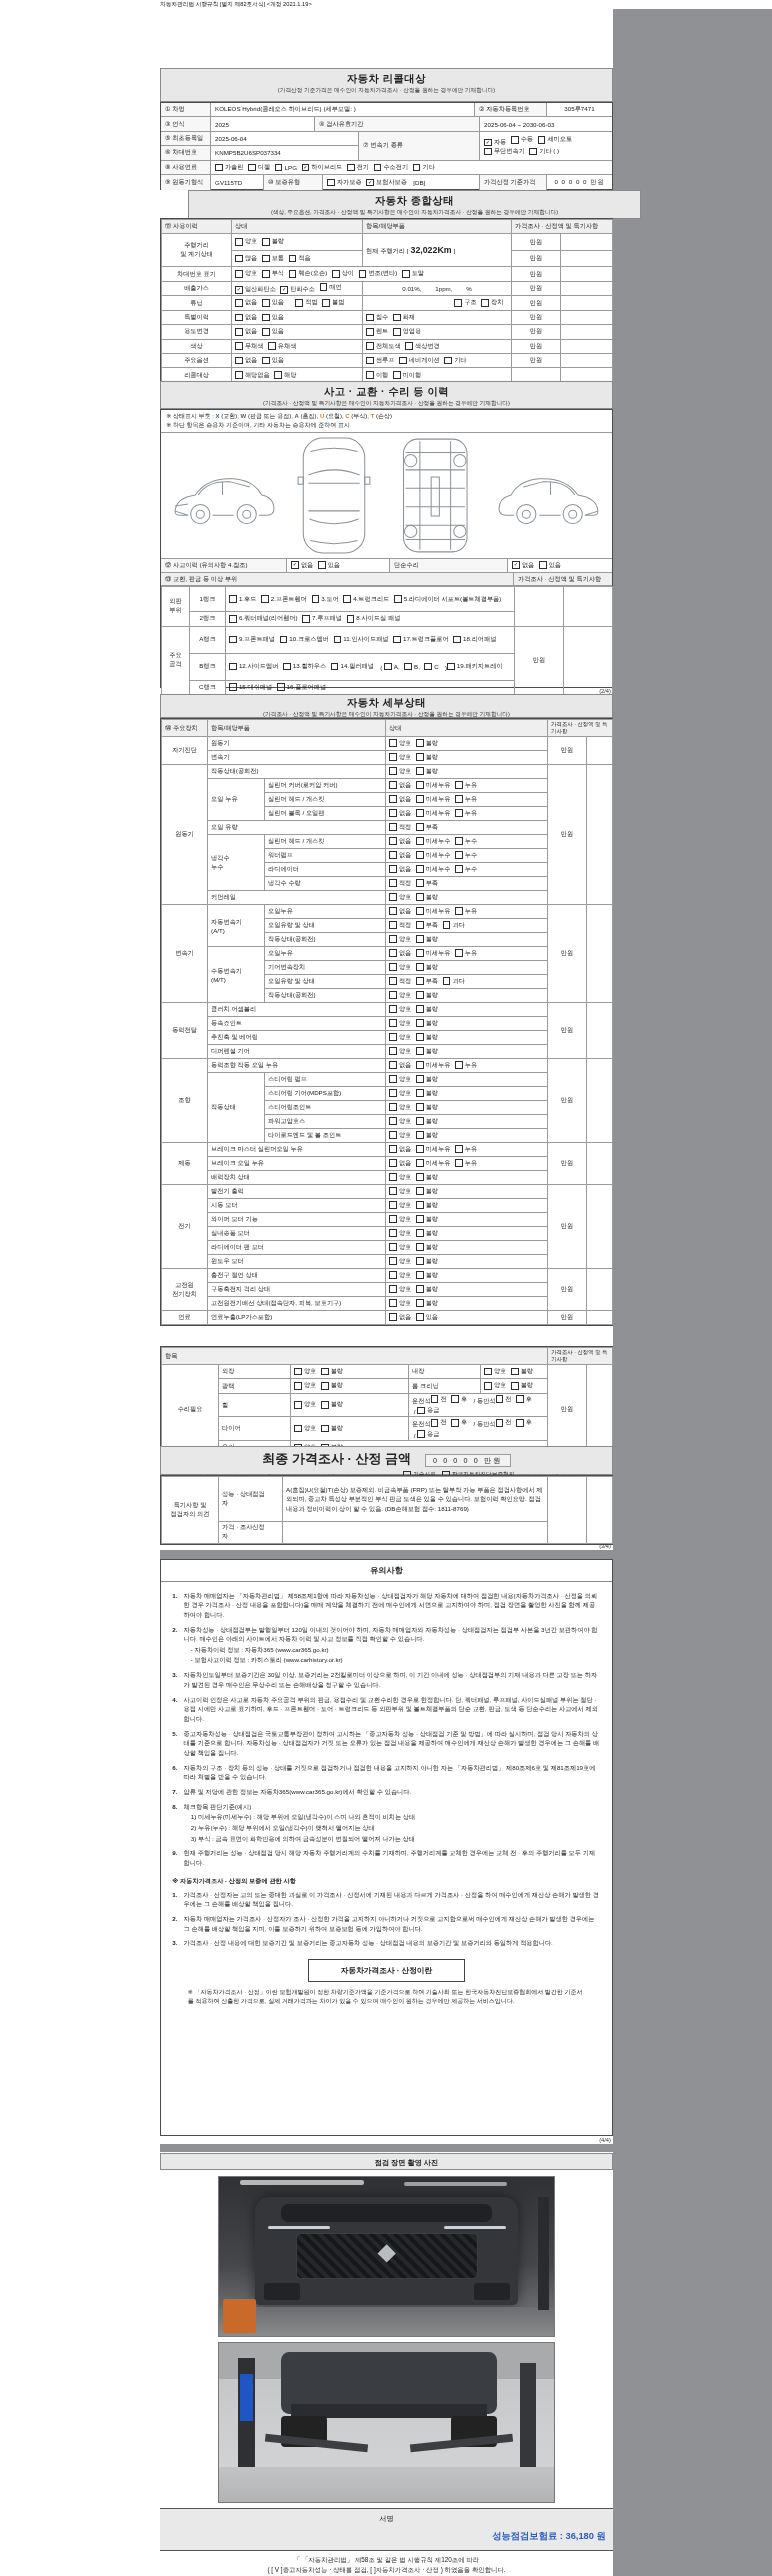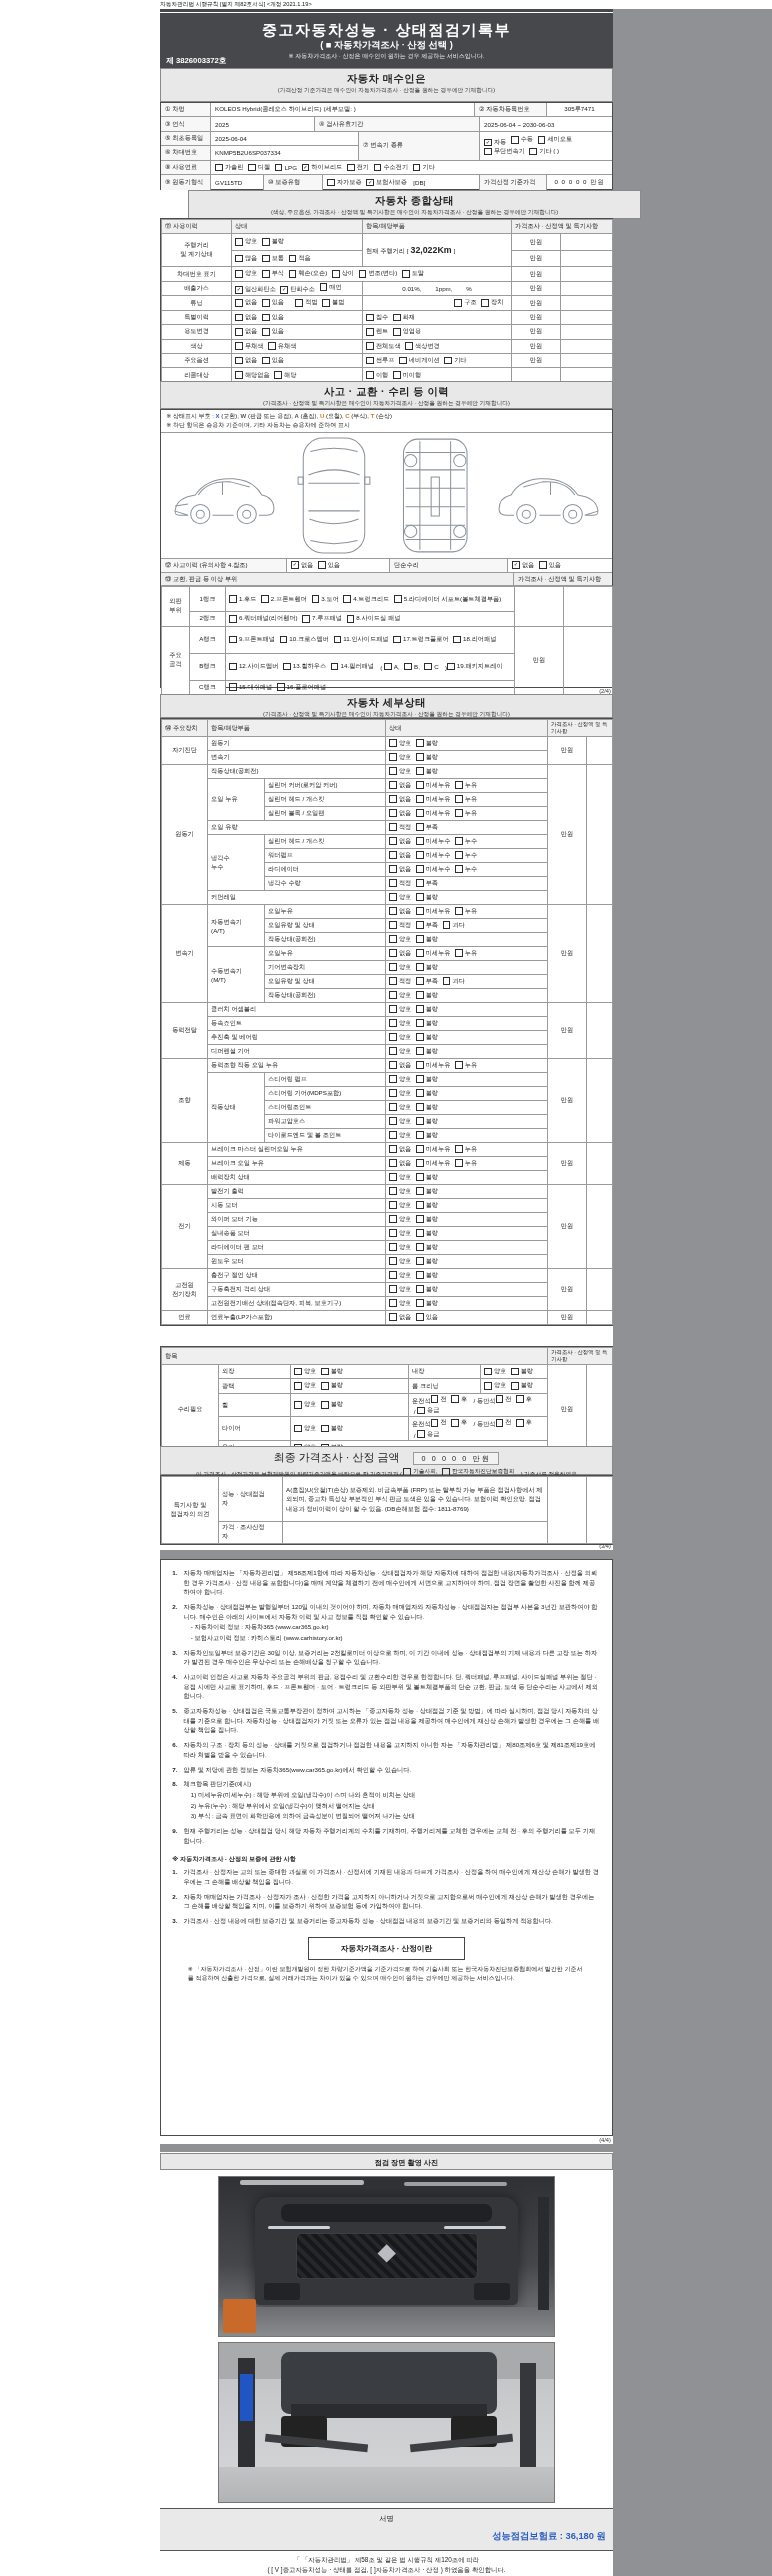--- a/index.html
+++ b/index.html
@@ -75,30 +75,23 @@
 <body>
 
 <div class="abs" id="right-gray"></div>
 <div class="abs page-gap" style="top:1550px;height:9.3px;"></div>
 <div class="abs page-gap" style="top:2144px;height:8.2px;"></div>
 
 <div class="abs" id="doc">
 
   <div class="abs" id="statute">자동차관리법 시행규칙 [별지 제82호서식] &lt;개정 2021.1.19&gt;</div>
 
-  <div class="abs" id="titleband">
-    <div class="thinline"></div>
-    <div id="main-title">중고자동차성능 · 상태점검기록부</div>
-    <div id="main-sub">( ■ 자동차가격조사 · 산정 선택 )</div>
-    <div id="main-note">※ 자동차가격조사 · 산정은 매수인이 원하는 경우 제공하는 서비스입니다.</div>
-    <div id="doc-number">제 3826003372호</div>
-  </div>
 
   <div class="abs sec-head" style="top:68px;left:0;width:453px;height:34px;">
-    <div class="sec-title">자동차 매수인은</div>
+    <div class="sec-title">자동차 리콜대상</div>
     <div class="sec-sub">(가격산정 기준가격은 매수인이 자동차가격조사 · 산정을 원하는 경우에만 기재합니다)</div>
   </div>
   <div class="abs tbl-wrap" style="top:102px;left:0;width:453px;height:88px;">
     <div class="rowflex" style="height:14.4px;">
       <div class="c lab" style="width:50px;">① 차명</div>
       <div class="c" style="width:264px;">KOLEOS Hybrid(콜레오스 하이브리드) (세부모델: )</div>
       <div class="c lab" style="width:72px;">② 자동차등록번호</div>
       <div class="c last center" style="width:65px;">305루7471</div>
     </div>
     <div class="rowflex" style="height:14.4px;">
@@ -1261,21 +1254,21 @@
               </span><span class="mt"> )</span></td>
         <td></td>
             <td></td>
       </tr>
     </tbody>
       </table>
   </div>
 
   <div class="abs sec-head" style="top:1446px;left:0;width:453px;height:29px;">
     <div style="margin-top:3.1px;">
-      <span style="font-size:11px;font-weight:normal;margin-right:12px;">최종 가격조사 · 산정 금액</span>
+      <span style="font-size:13px;font-weight:bold;margin-right:12px;">최종 가격조사 · 산정 금액</span>
       <span class="unit-box">0 0 0 0 0 만원</span>
     </div>
     <div style="font-size:5.7px;margin-top:3.1px;"><span class="mt">이 가격조사 · 산정가격은 보험개발원의 차량기준가액을 바탕으로 한 기준가격과 ( </span><span class="cb">
           <span class="bx"></span>
           <span>기술사회,</span>
         </span><span class="cb">
           <span class="bx"></span>
           <span>한국자동차진단보증협회</span>
         </span><span class="mt"> ) 기준서를 적용하였음</span></div>
   </div>
@@ -1304,20 +1297,21 @@
 자</td>
         <td></td>
       </tr>
     </tbody>
       </table>
   </div>
   <div class="marker" style="top:1543px;">(3/4)</div>
 
   <div class="abs" style="top:1559px;left:0;width:453px;height:577px;">
     <div id="notice-box">
+      <div id="notice-title">유의사항</div>
       <div id="notice-items">
           <div class="nitem">
             <span class="nnum">1.</span>
             <span class="ntext">자동차 매매업자는 「자동차관리법」 제58조제1항에 따라 자동차성능 · 상태점검자가 해당 자동차에 대하여 점검한 내용(자동차가격조사 · 산정을 의뢰한 경우 가격조사 · 산정 내용을 포함합니다)을 매매 계약을 체결하기 전에 매수인에게 서면으로 고지하여야 하며, 점검 장면을 촬영한 사진을 함께 제공하여야 합니다.</span>
           </div>
           <div class="nitem">
             <span class="nnum">2.</span>
             <span class="ntext">자동차성능 · 상태점검부는 발행일부터 120일 이내의 것이어야 하며, 자동차 매매업자와 자동차성능 · 상태점검자는 점검부 사본을 3년간 보관하여야 합니다. 매수인은 아래의 사이트에서 자동차 이력 및 사고 정보를 직접 확인할 수 있습니다.<div class="nsub">- 자동차이력 정보 : 자동차365 (www.car365.go.kr)</div><div class="nsub">- 보험사고이력 정보 : 카히스토리 (www.carhistory.or.kr)</div></span>
           </div>
           <div class="nitem">

